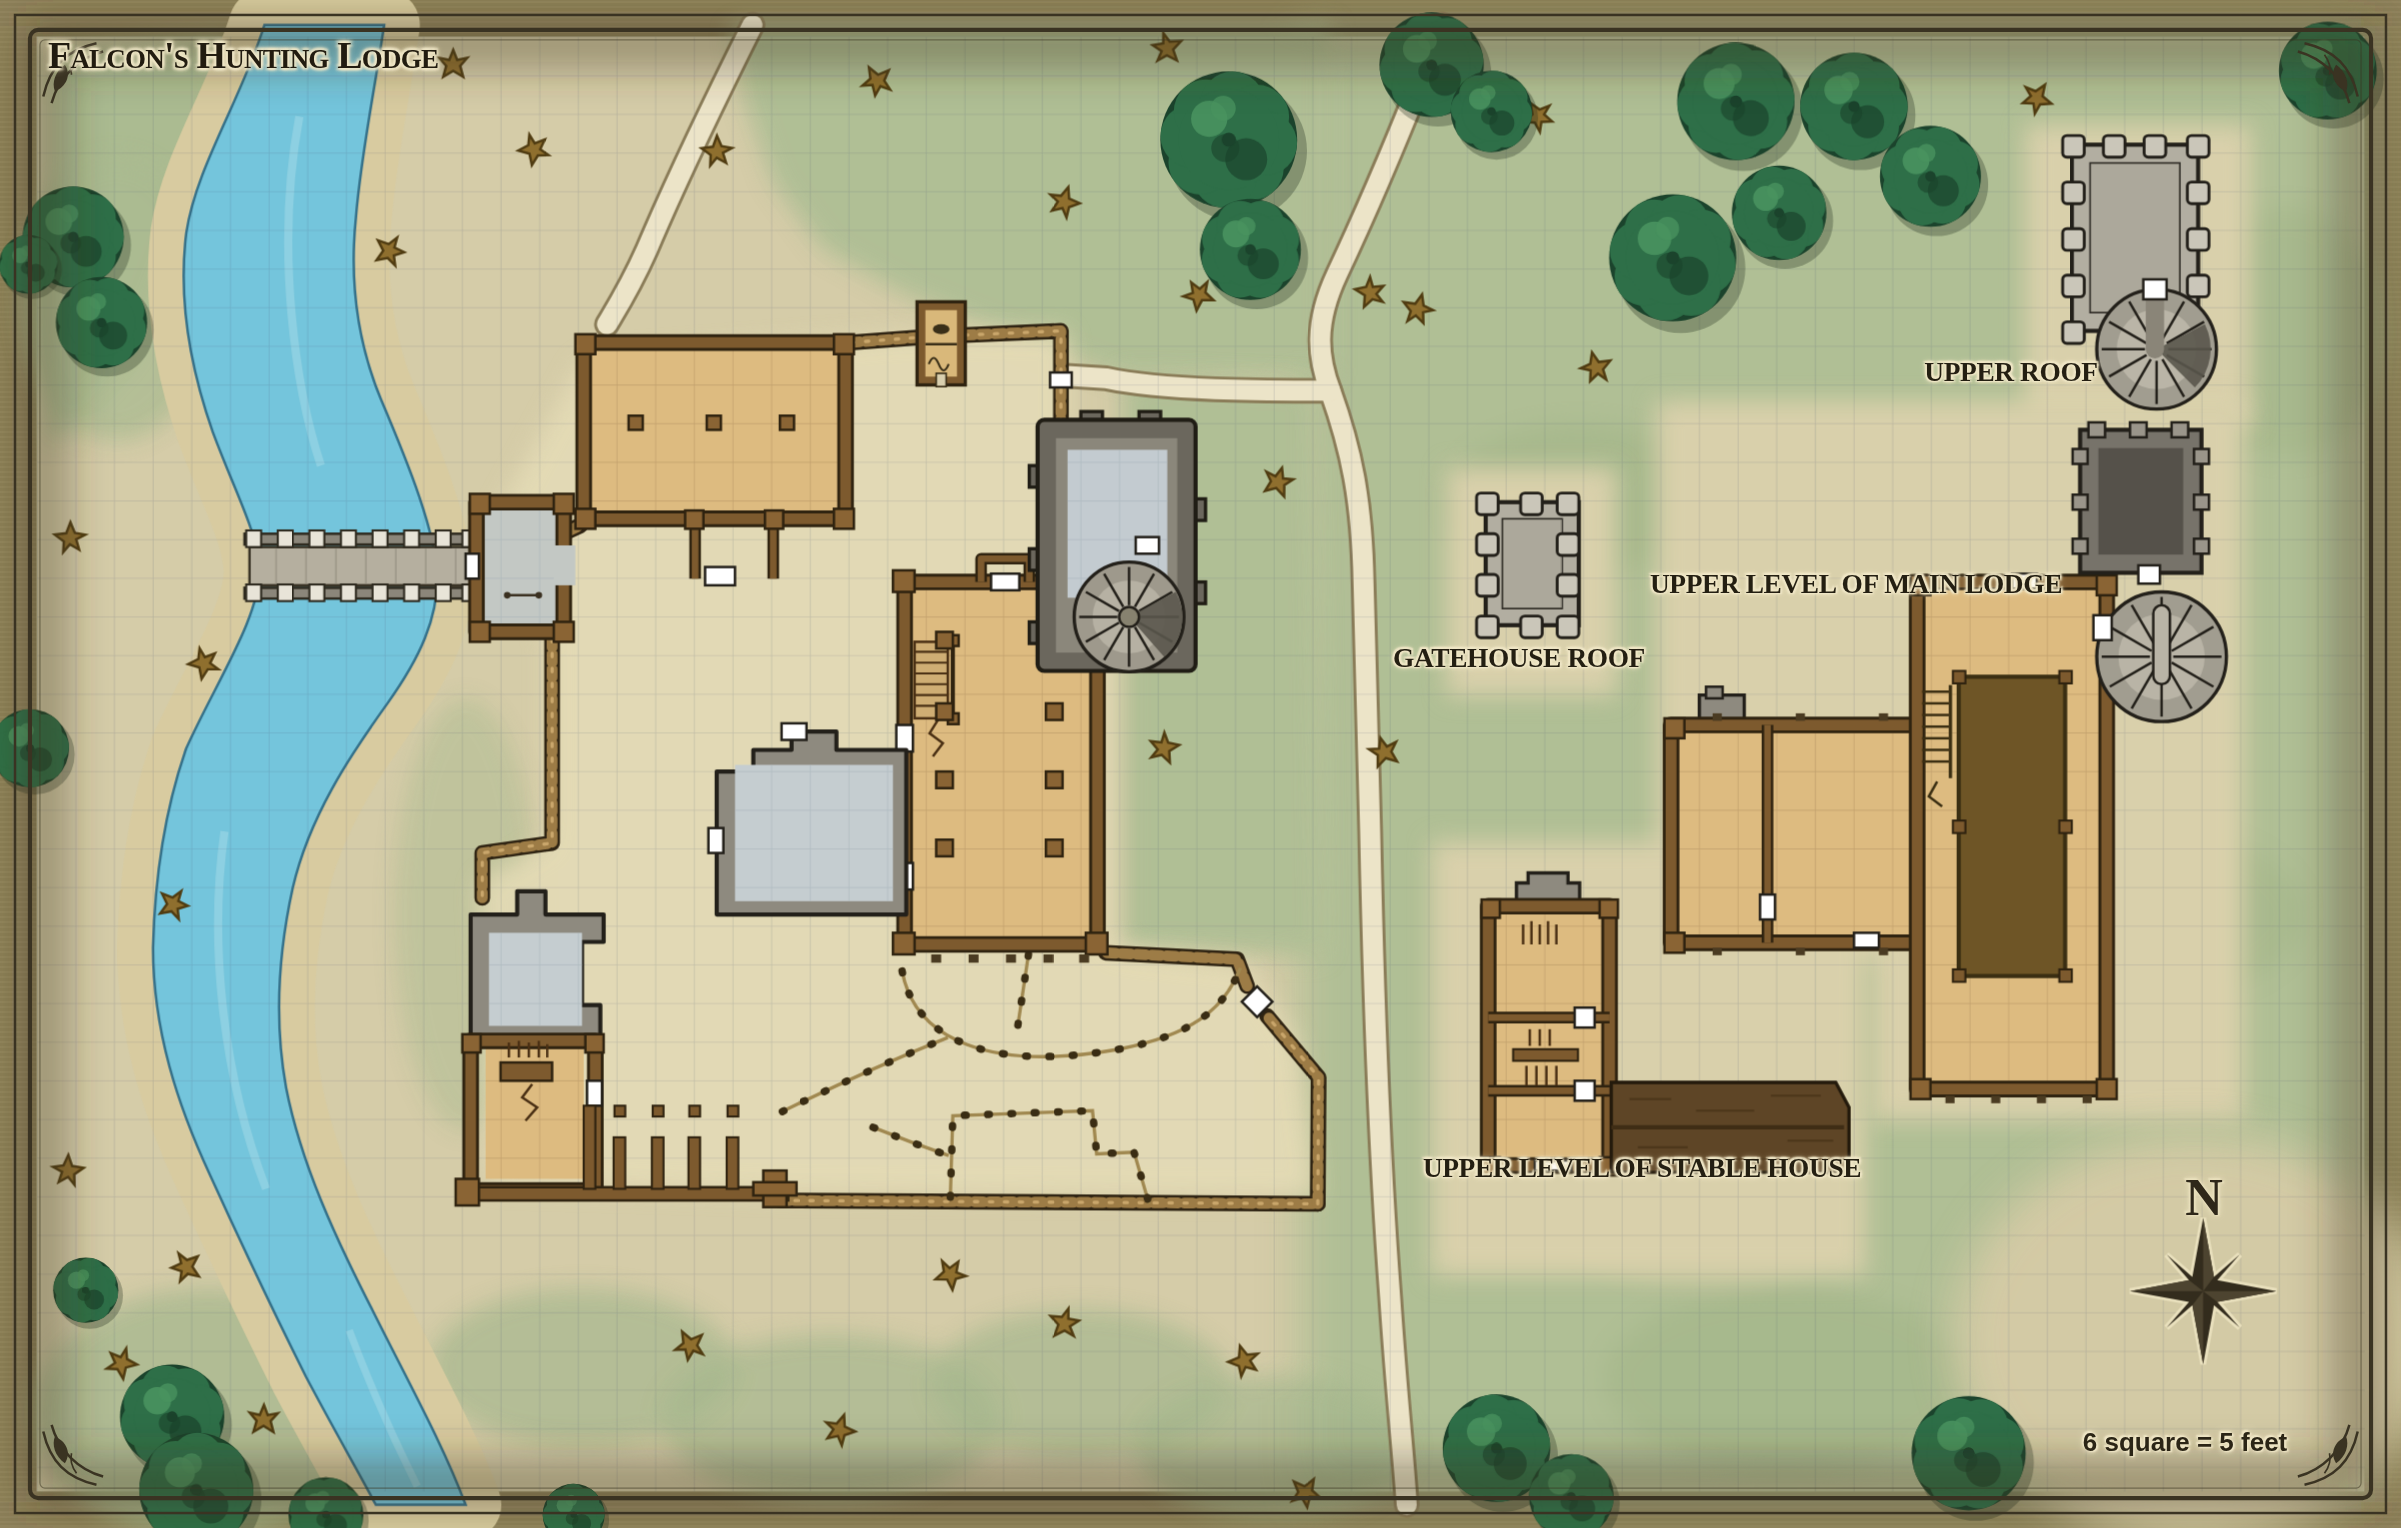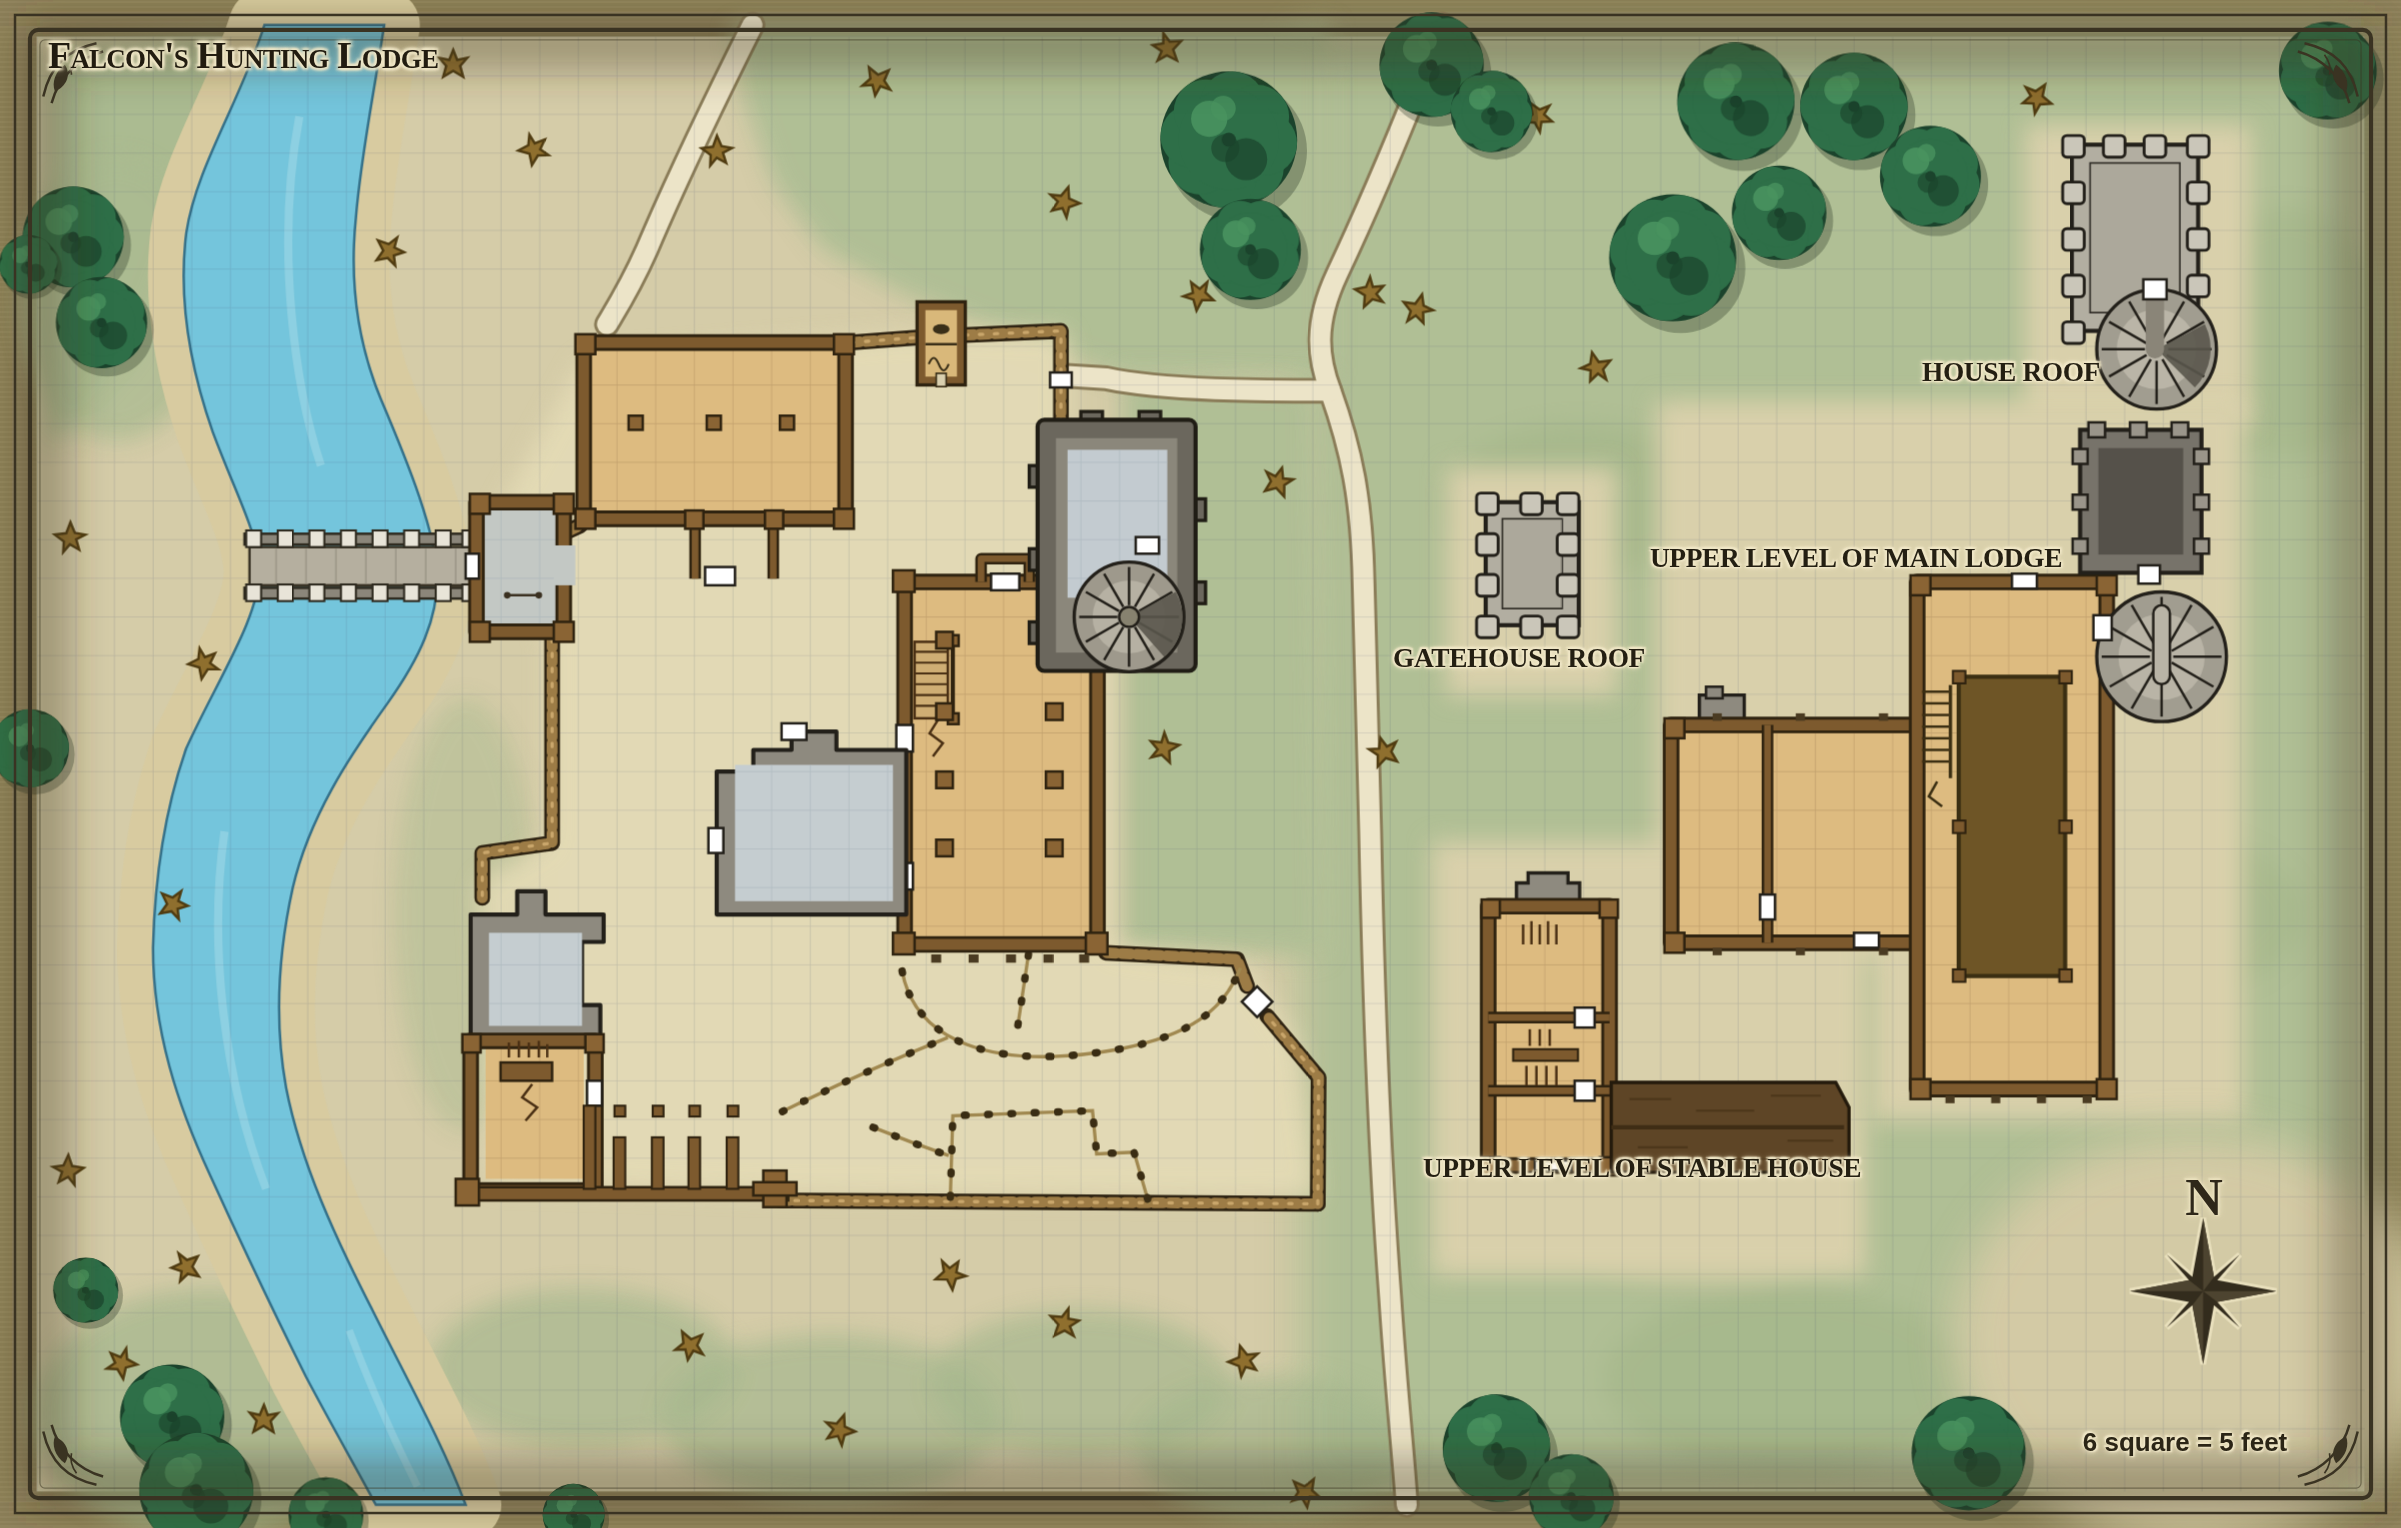--- a/index.html
+++ b/index.html
@@ -1026,22 +1026,22 @@
     <use href="#flourish" transform="translate(52,52)"></use>
     <use href="#flourish" transform="translate(2836,52) scale(-1,1)"></use>
     <use href="#flourish" transform="translate(52,1786) scale(1,-1)"></use>
     <use href="#flourish" transform="translate(2836,1786) scale(-1,-1)"></use>
   </g>
 </svg>
 
 <div id="overlay">
   <div id="map-title" class="map-title" style="left: 48px; top: 33px;">Falcon's Hunting Lodge</div>
   <div id="labels">
-        <div class="map-label" style="left: 2011px; top: 372px;">HOUSE ROOF</div>
-        <div class="map-label" style="left: 1856px; top: 558px;">UPPER LEVEL OF MAIN LODGE</div>
+        <div class="map-label" style="left: 2011px; top: 372px;">UPPER ROOF</div>
+        <div class="map-label" style="left: 1856px; top: 584px;">UPPER LEVEL OF MAIN LODGE</div>
         <div class="map-label" style="left: 1519px; top: 658px;">GATEHOUSE ROOF</div>
         <div class="map-label" style="left: 1642px; top: 1168px;">UPPER LEVEL OF STABLE HOUSE</div>
       </div>
   <div id="compass-n" class="compass-n" style="left: 2204px; top: 1197px;">N</div>
   <div id="scale-note" class="scale-note" style="left: 2185px; top: 1442px;">6 square = 5 feet</div>
 </div>
 </div>
 
 
 </body></html>

